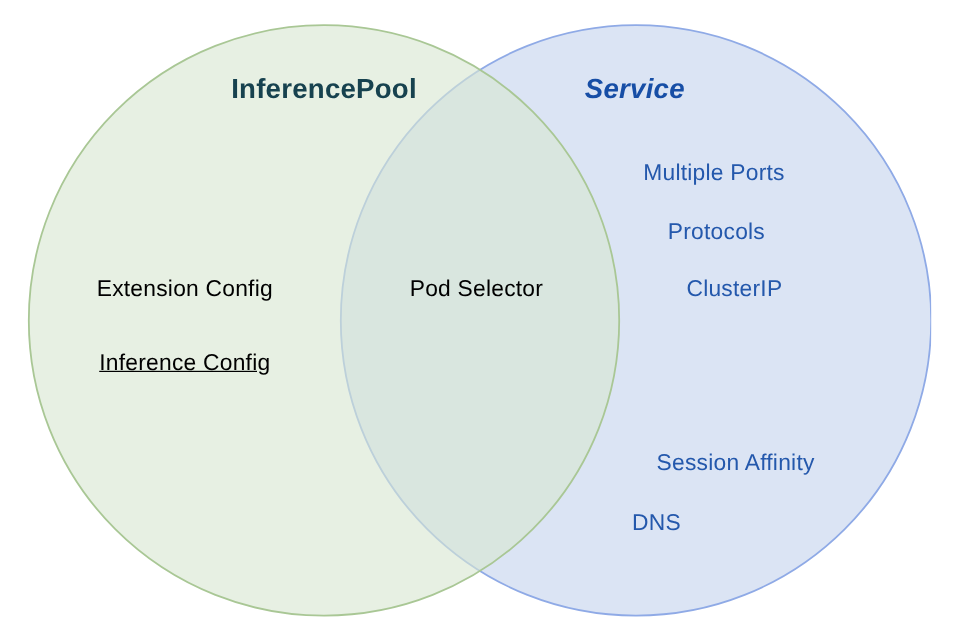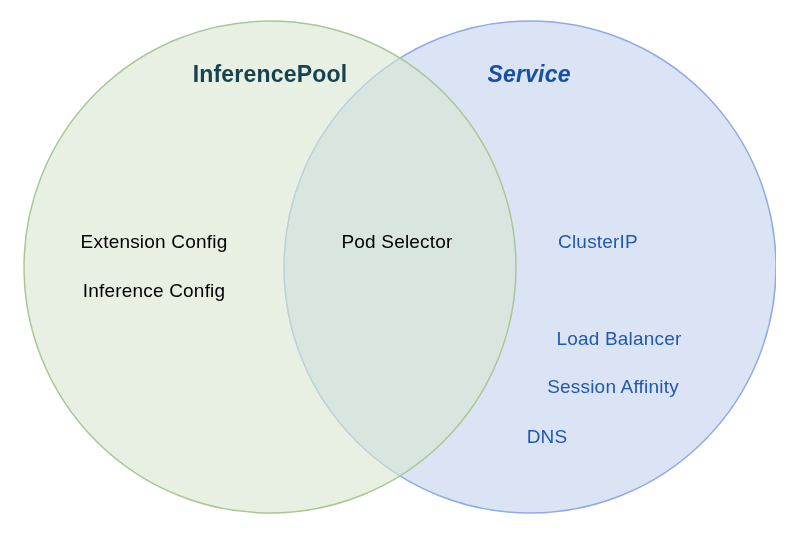--- a/index.html
+++ b/index.html
@@ -47,22 +47,23 @@
   <svg width="800" height="533" viewBox="0 0 800 533">
     <circle cx="530" cy="267" r="246" stroke-width="1.5" fill="#dbe4f4" stroke="#8faae6"></circle>
     <circle cx="270" cy="267" r="246" stroke-width="1.5" fill="#d9e6d2" fill-opacity="0.62" stroke="#a9c795"></circle>
   </svg>
 
   <div class="label title title-green" style="left:270px; top:61px;">InferencePool</div>
 
   <div class="label title title-blue" style="left:529px; top:61px;font-style:italic;">Service</div>
 
   <div class="label item item-green" style="left:154px; top:231px;">Extension Config</div>
-  <div class="label item item-green" style="left:154px; top:280px;">Inference Config</div>
+  <div class="label item item-green" style="left:154px; top:292px;text-decoration:underline;">Inference Config</div>
 
   <div class="label item item-green" style="left:397px; top:231px;">Pod Selector</div>
 
-  <div class="label item item-blue" style="left:598px; top:231px;">ClusterIP</div>
-  <div class="label item item-blue" style="left:619px; top:328px;">Load Balancer</div>
+  <div class="label item item-blue" style="left:595px; top:134px;">Multiple Ports</div>
+  <div class="label item item-blue" style="left:597px; top:183px;">Protocols</div>
+  <div class="label item item-blue" style="left:612px; top:231px;">ClusterIP</div>
   <div class="label item item-blue" style="left:613px; top:376px;">Session Affinity</div>
   <div class="label item item-blue" style="left:547px; top:413px;margin-top:13px;">DNS</div>
 
 </div>
 
 </body></html>

